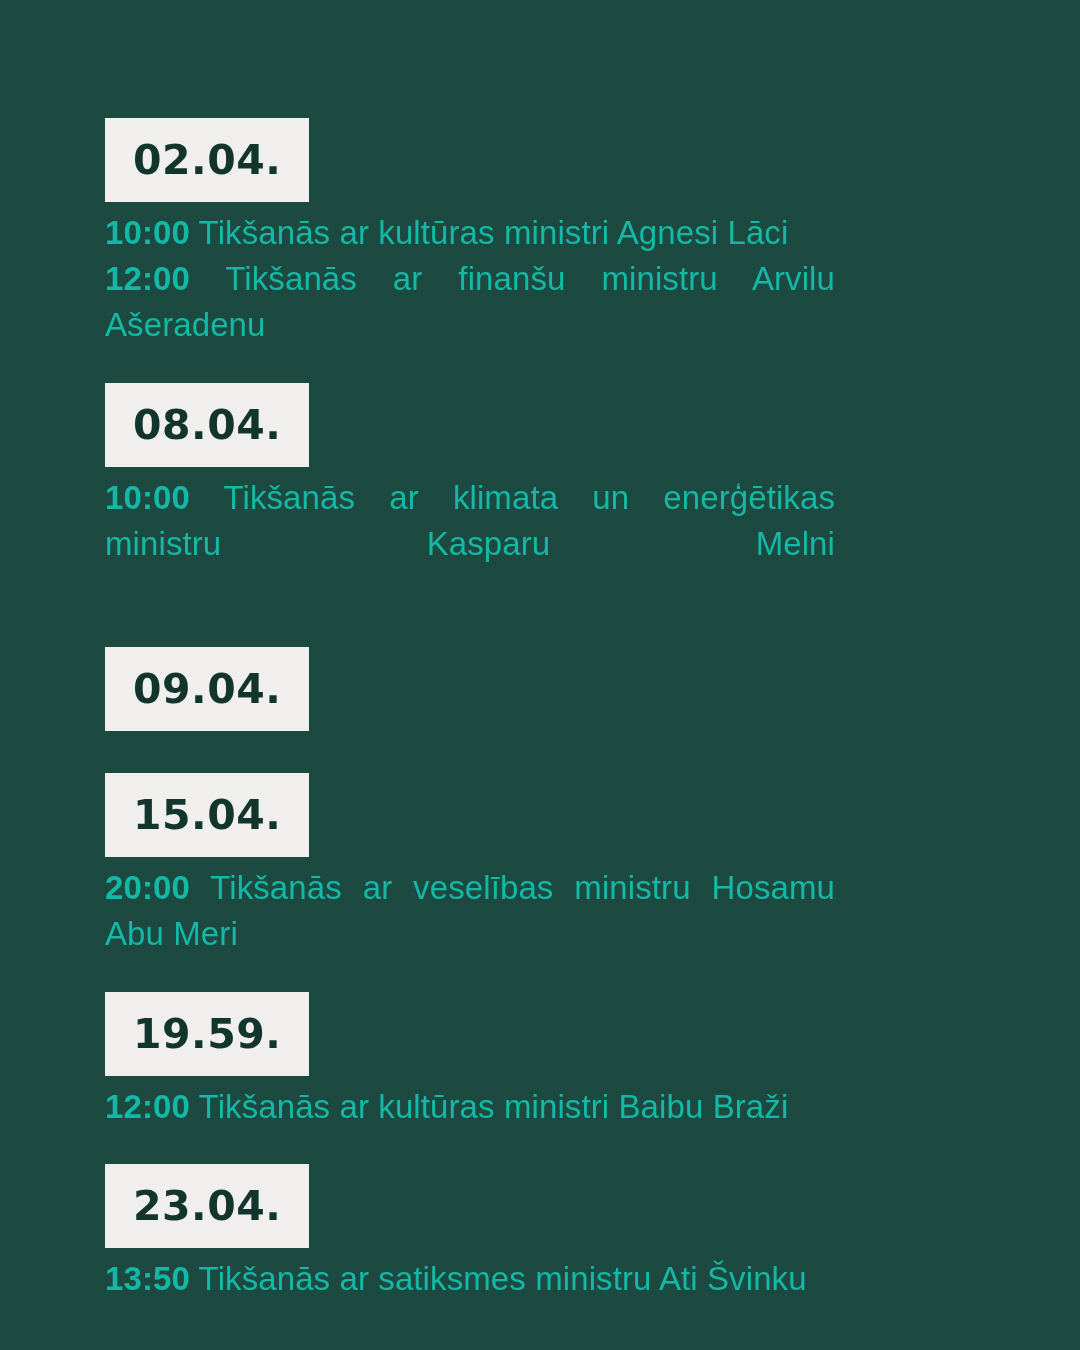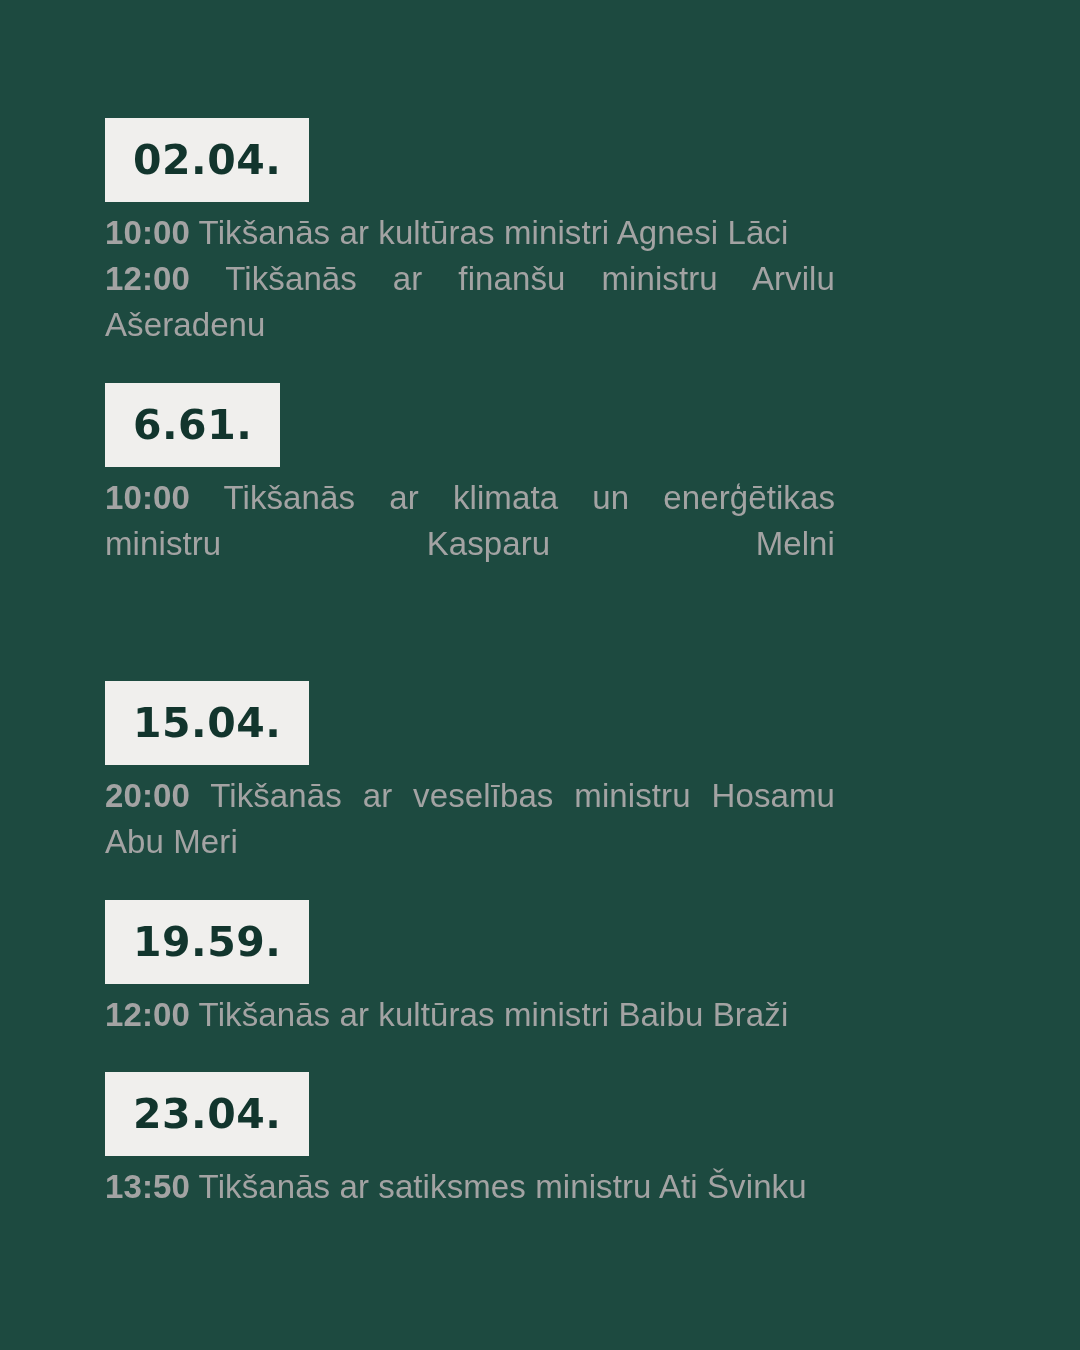--- a/index.html
+++ b/index.html
@@ -39,21 +39,21 @@
     line-height: 1;
     padding: 22px 28px 21px 28px;
     margin: 0 0 8px 0;
   }
   .entries {
     margin: 0;
     padding: 0;
     list-style: none;
   }
   .entry {
-    color: #a3a3a3;
+    color: #14b8a6;
     font-size: 33px;
     line-height: 1.40;
     letter-spacing: 0.1px;
     text-align: justify;
     text-justify: inter-word;
     margin: 0;
   }
   .entry .time {
     font-weight: 700;
   }
@@ -74,25 +74,25 @@
 </head>
 <body>
 
 <div class="page">
   <div class="schedule" id="schedule-root">
       <div class="day-block"><div class="date-chip">02.04.</div><ul class="entries">
           <li class="entry"><span class="time">10:00</span> <span class="desc">Tikšanās ar kultūras ministri Agnesi Lāci</span></li>
           <li class="entry"><span class="time">12:00</span> <span class="desc">Tikšanās ar finanšu ministru Arvilu Ašeradenu</span></li>
         </ul></div>
       <div class="block-space"></div>
-      <div class="day-block"><div class="date-chip">6.61.</div><ul class="entries">
+      <div class="day-block"><div class="date-chip">08.04.</div><ul class="entries">
           <li class="entry justify"><span class="time">10:00</span> <span class="desc">Tikšanās ar klimata un enerģētikas ministru Kasparu Melni</span></li>
         </ul></div>
       <div class="block-space"></div>
-      <div class="day-block"><ul class="entries">
+      <div class="day-block"><div class="date-chip">09.04.</div><ul class="entries">
         </ul></div>
       <div class="block-space"></div>
       <div class="day-block"><div class="date-chip">15.04.</div><ul class="entries">
           <li class="entry"><span class="time">20:00</span> <span class="desc">Tikšanās ar veselības ministru Hosamu Abu Meri</span></li>
         </ul></div>
       <div class="block-space"></div>
       <div class="day-block"><div class="date-chip">19.59.</div><ul class="entries">
           <li class="entry"><span class="time">12:00</span> <span class="desc">Tikšanās ar kultūras ministri Baibu Braži</span></li>
         </ul></div>
       <div class="block-space"></div>

